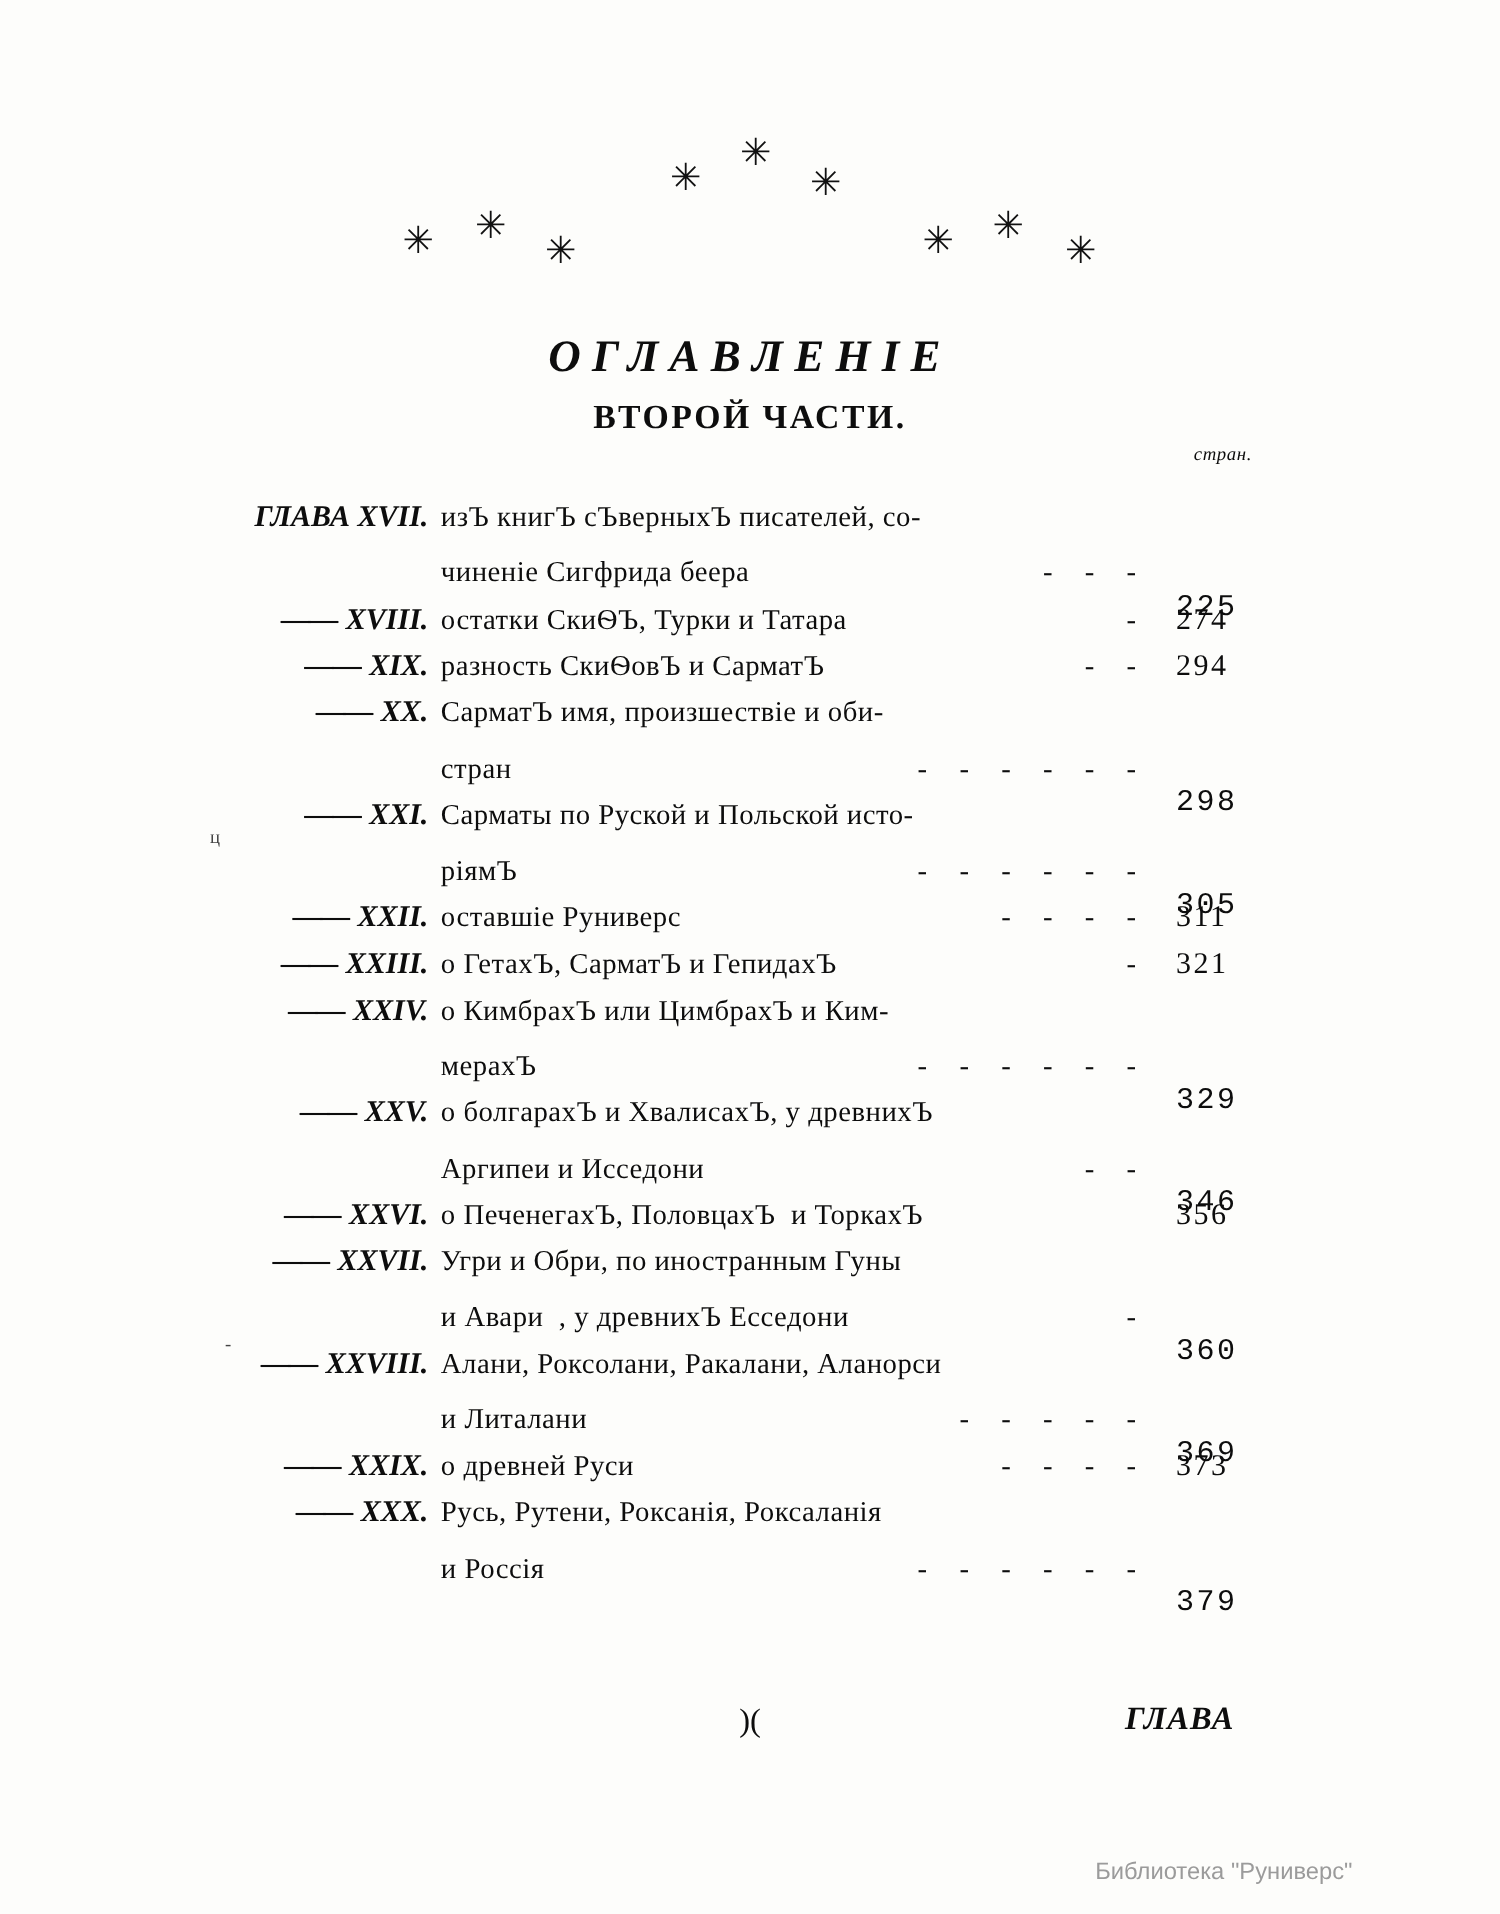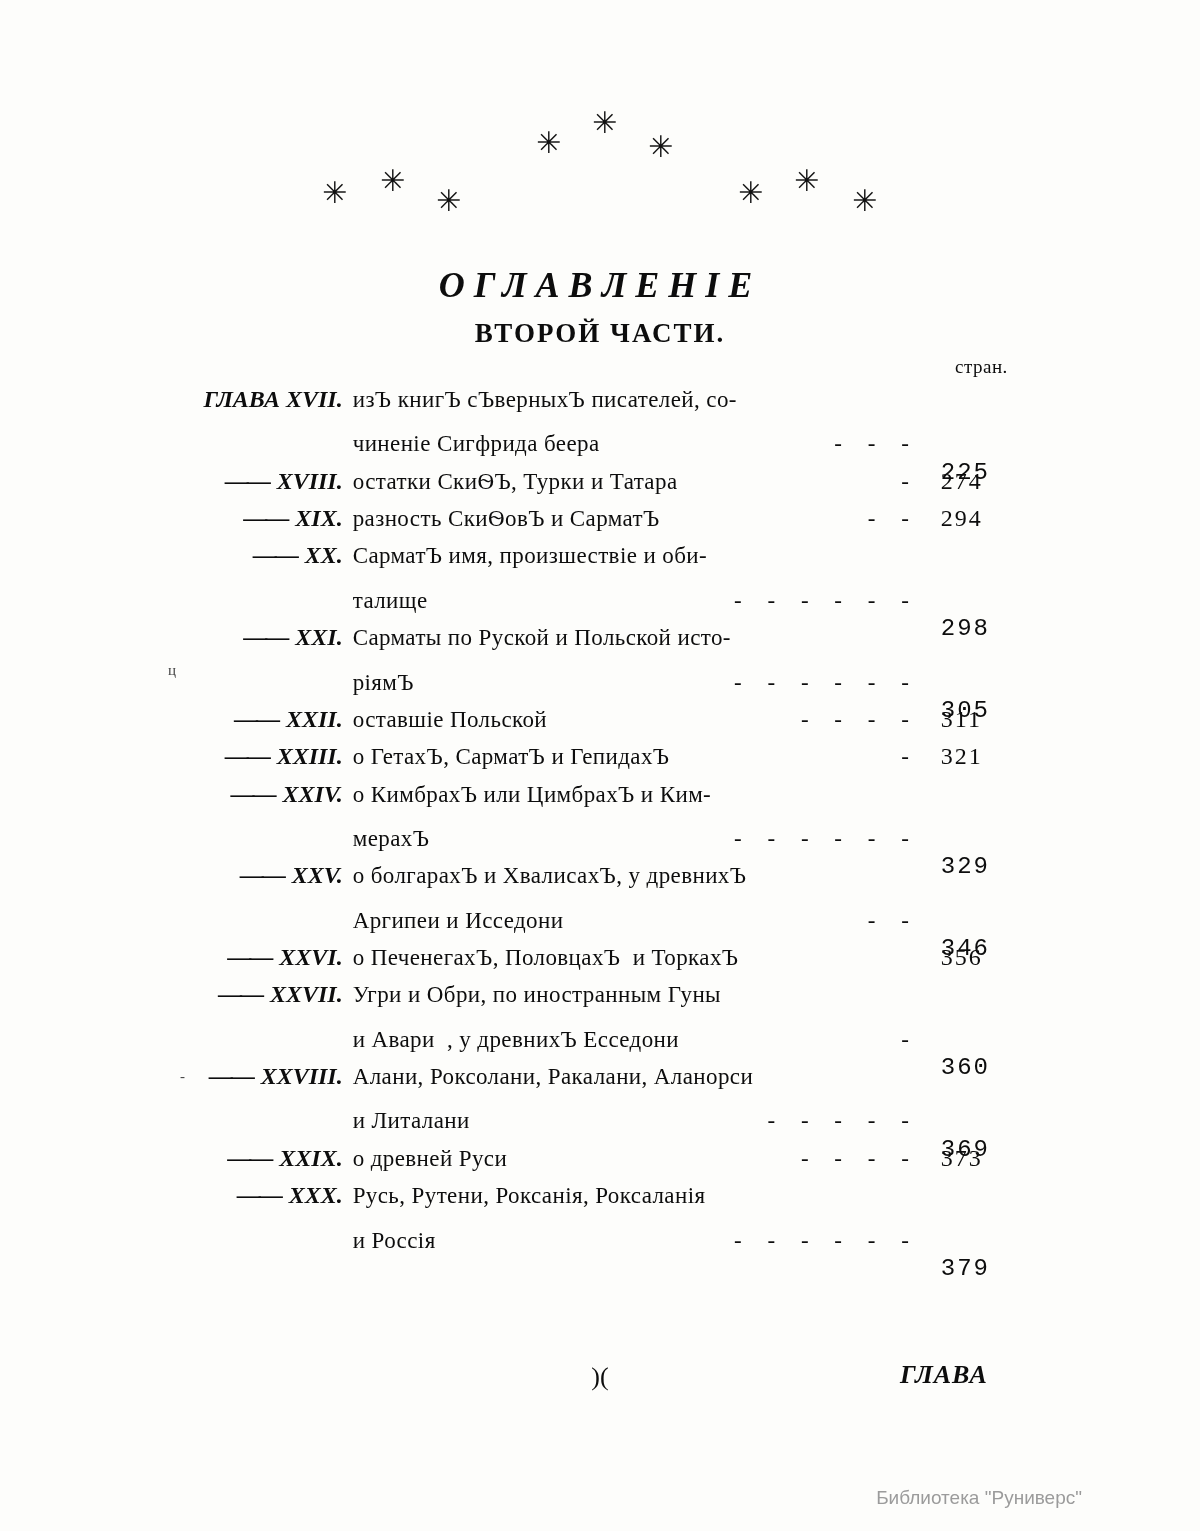--- a/index.html
+++ b/index.html
@@ -62,28 +62,29 @@
     letter-spacing: 2px;
     font-weight: bold;
     font-family: "Liberation Serif", serif;
   }
 
   .pagecol-head {
     position: absolute;
     top: 356px;
     left: 955px;
     width: 110px;
-    font-size: 19px;
+    font-size: 15px;
+    font-style: italic;
     letter-spacing: 0.5px;
   }
 
   
   .toc {
     position: absolute;
-    top: 385px;
+    top: 399px;
     left: 0;
     width: 1200px;
   }
   .entry {
     position: relative;
     display: block;
     margin-bottom: 7px;
   }
   .row {
     display: flex;
@@ -253,21 +254,21 @@
       </div>
       <div class="entry two">
         <div class="row">
           <div class="chap"><span class="dash">——</span><span>XX.</span></div>
           <div class="desc">
             <div class="lead">
               <span class="txt">СарматЪ имя, произшествіе и оби-</span>
               <span class="leaders"></span>
             </div>
             <div class="cont">
-              <span class="txt">талище</span>
+              <span class="txt">стран</span>
               <span class="leaders">-    -    -    -    -    -</span>
             </div>
           </div>
           <div class="pg low">298</div>
         </div>
       </div>
       <div class="entry two">
         <div class="row">
           <div class="chap"><span class="dash">——</span><span>XXI.</span></div>
           <div class="desc">
@@ -281,21 +282,21 @@
             </div>
           </div>
           <div class="pg low">305</div>
         </div>
       </div>
       <div class="entry">
         <div class="row">
           <div class="chap"><span class="dash">——</span><span>XXII.</span></div>
           <div class="desc">
             <div class="lead">
-              <span class="txt">оставшіе Польской</span>
+              <span class="txt">оставшіе Руниверс</span>
               <span class="leaders">-    -    -    -</span>
             </div>
           </div>
           <div class="pg">311</div>
         </div>
       </div>
       <div class="entry">
         <div class="row">
           <div class="chap"><span class="dash">——</span><span>XXIII.</span></div>
           <div class="desc">

